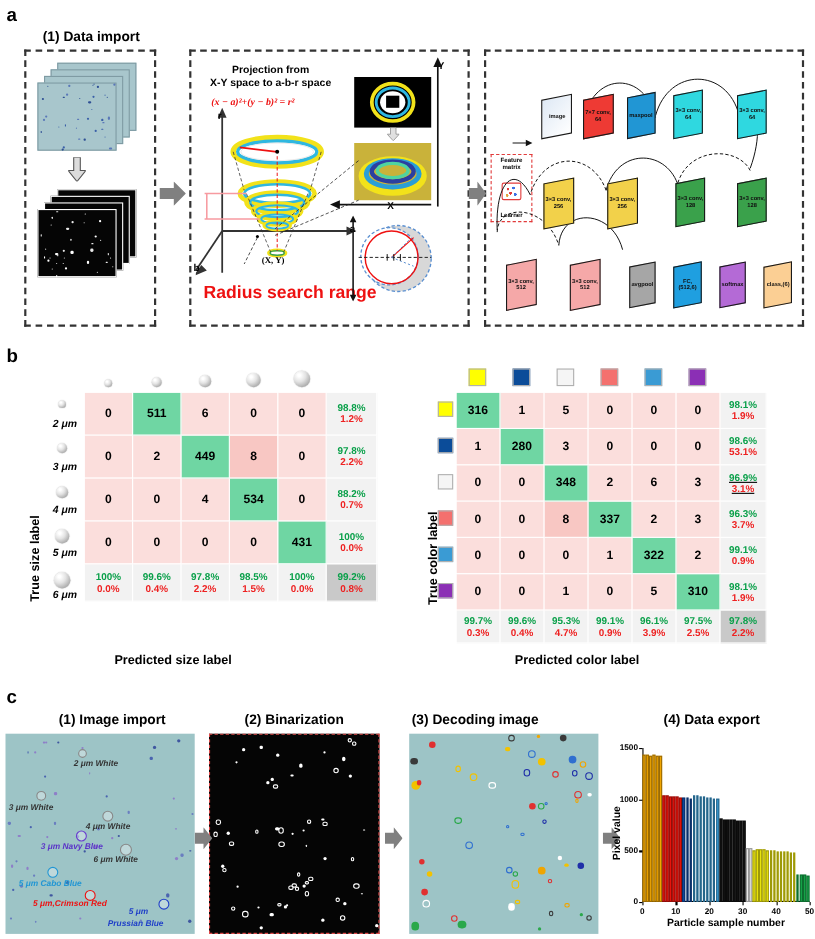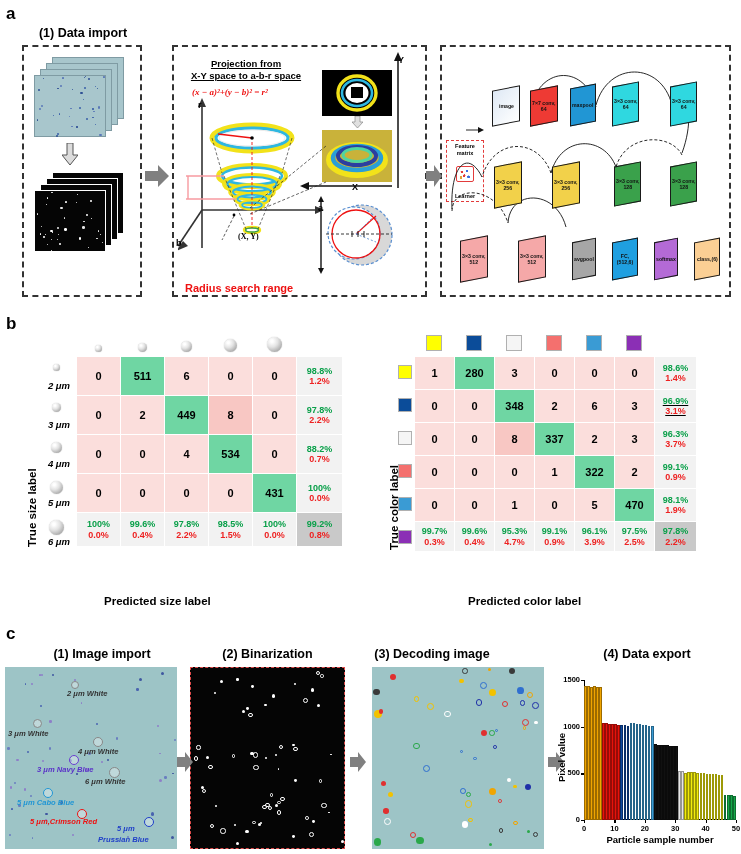--- a/index.html
+++ b/index.html
@@ -50,38 +50,36 @@
   .speck { position:absolute; border-radius:50%; }
 
   
   .proj-text {
     position:absolute;
     font-weight:bold;
     font-size:9.5px;
     text-align:center;
     line-height:12px;
     white-space:nowrap;
-    text-decoration:underline;
   }
   .eq {
     position:absolute;
     color:#ee1111;
     font-style:italic;
     font-weight:bold;
     font-size:9px;
     font-family:"Liberation Serif", serif;
     white-space:nowrap;
   }
   .rsr {
     position:absolute;
     color:#ee1111;
     font-weight:bold;
-    font-size:11px;
+    font-size:16px;
     white-space:nowrap;
-    margin-top:24px;
   }
   .axlabel {
     position:absolute;
     font-weight:bold;
     font-size:9px;
     font-style:italic;
   }
   .axlabel.up { font-style:normal; }
   .xy-lbl {
     position:absolute;
@@ -595,29 +593,41 @@
         <div class="swatch" style="left: 12px; top: 1px; width: 16px; height: 16px; background: rgb(255, 255, 0);"></div>
         <div class="swatch" style="left: 52px; top: 1px; width: 16px; height: 16px; background: rgb(11, 76, 153);"></div>
         <div class="swatch" style="left: 92px; top: 1px; width: 16px; height: 16px; background: rgb(245, 245, 245);"></div>
         <div class="swatch" style="left: 132px; top: 1px; width: 16px; height: 16px; background: rgb(244, 112, 110);"></div>
         <div class="swatch" style="left: 172px; top: 1px; width: 16px; height: 16px; background: rgb(58, 155, 212);"></div>
         <div class="swatch" style="left: 212px; top: 1px; width: 16px; height: 16px; background: rgb(139, 47, 181);"></div>
       </div>
     <table class="cm-table cm-outer" id="color-matrix-table">
         <tbody>
           <tr>
+            <td class="diag" style="width:40px;height:33px;">316</td>
+            <td class="off" style="width:40px;height:33px;">1</td>
+            <td class="off" style="width:40px;height:33px;">5</td>
+            <td class="off" style="width:40px;height:33px;">0</td>
+            <td class="off" style="width:40px;height:33px;">0</td>
+            <td class="off" style="width:40px;height:33px;">0</td>
+            <td class="pct" style="width:42px;height:33px;border-left:1.4px solid #808080;">
+              <span class="g">98.1%</span>
+              <span class="r">1.9%</span>
+            </td>
+          </tr>
+          <tr>
             <td class="off" style="width:40px;height:33px;">1</td>
             <td class="diag" style="width:40px;height:33px;">280</td>
             <td class="off" style="width:40px;height:33px;">3</td>
             <td class="off" style="width:40px;height:33px;">0</td>
             <td class="off" style="width:40px;height:33px;">0</td>
             <td class="off" style="width:40px;height:33px;">0</td>
             <td class="pct" style="width:42px;height:33px;border-left:1.4px solid #808080;">
               <span class="g">98.6%</span>
-              <span class="r">1.4%</span>
+              <span class="r">53.1%</span>
             </td>
           </tr>
           <tr>
             <td class="off" style="width:40px;height:33px;">0</td>
             <td class="off" style="width:40px;height:33px;">0</td>
             <td class="diag" style="width:40px;height:33px;">348</td>
             <td class="off" style="width:40px;height:33px;">2</td>
             <td class="off" style="width:40px;height:33px;">6</td>
             <td class="off" style="width:40px;height:33px;">3</td>
             <td class="pct" style="width:42px;height:33px;border-left:1.4px solid #808080;text-decoration:underline;">
@@ -648,21 +658,21 @@
               <span class="g">99.1%</span>
               <span class="r">0.9%</span>
             </td>
           </tr>
           <tr>
             <td class="off" style="width:40px;height:33px;">0</td>
             <td class="off" style="width:40px;height:33px;">0</td>
             <td class="off" style="width:40px;height:33px;">1</td>
             <td class="off" style="width:40px;height:33px;">0</td>
             <td class="off" style="width:40px;height:33px;">5</td>
-            <td class="diag" style="width:40px;height:33px;">470</td>
+            <td class="diag" style="width:40px;height:33px;">310</td>
             <td class="pct" style="width:42px;height:33px;border-left:1.4px solid #808080;">
               <span class="g">98.1%</span>
               <span class="r">1.9%</span>
             </td>
           </tr>
           <tr>
             <td class="pct" style="width:40px;height:30px;border-top:1.4px solid #808080;">
               <span class="g">99.7%</span>
               <span class="r">0.3%</span>
             </td>

